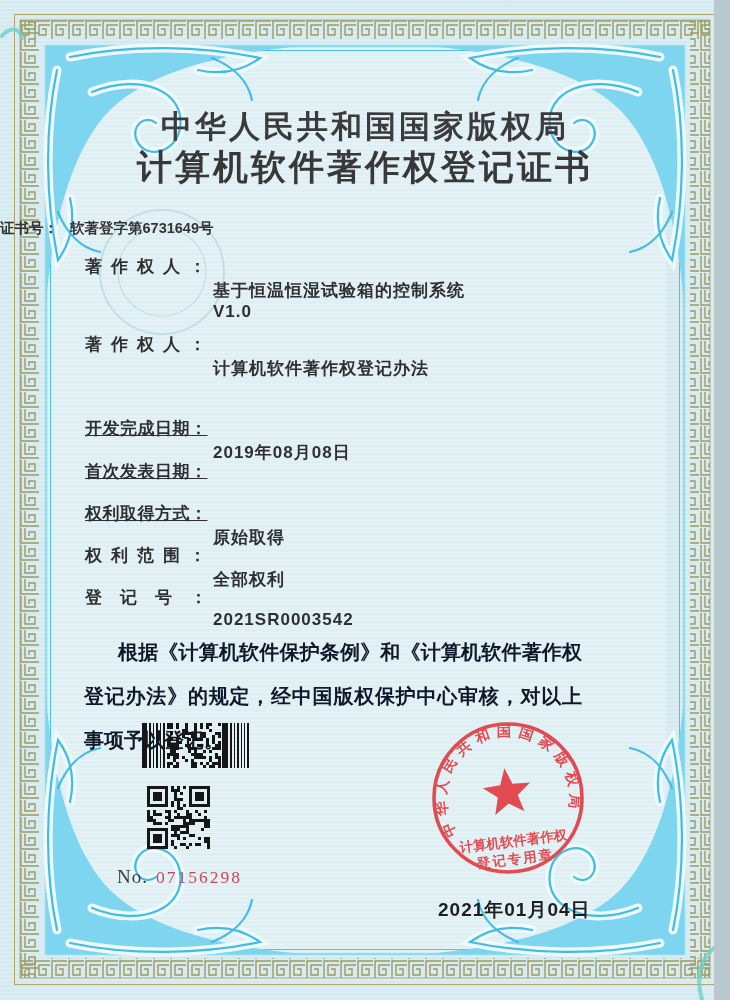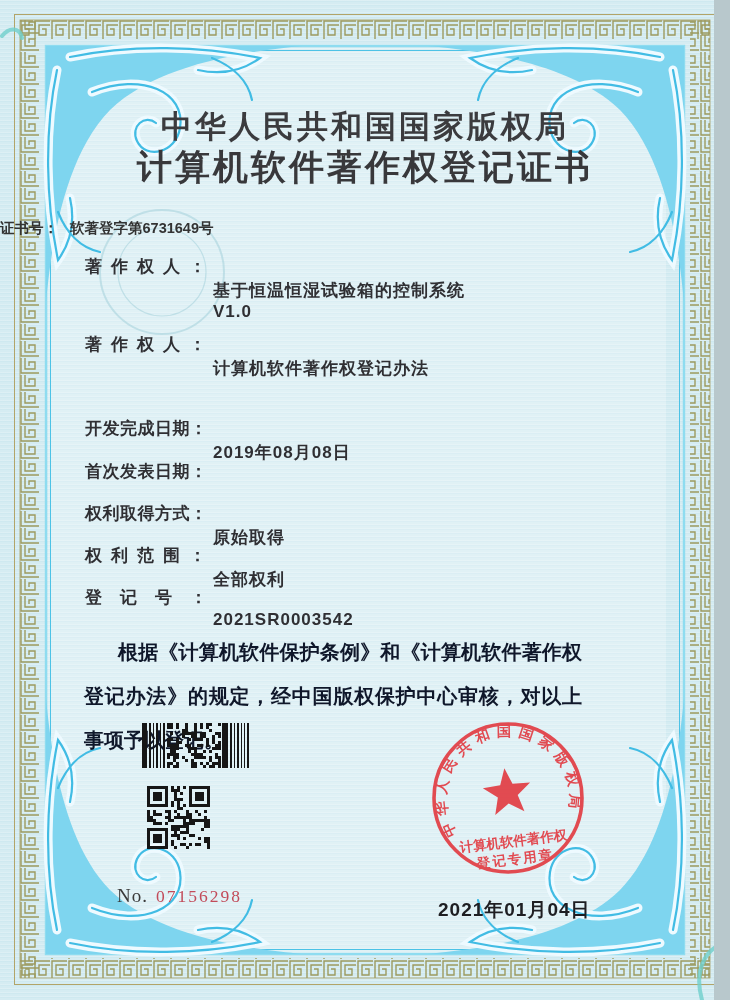--- a/index.html
+++ b/index.html
@@ -26,28 +26,28 @@
   .cert-title{
     top:144px;left:0;width:730px;text-align:center;
     font-family:"Liberation Serif","DejaVu Serif",serif;
     font-size:35px;font-weight:700;letter-spacing:3px;color:#38383b;
   }
   .certno{top:219px;left:0;width:620px;text-align:left;font-size:14.5px;font-weight:700;color:#333;}
   .certno .num{margin-left:12px;}
   .flabel{left:85px;font-size:17px;font-weight:700;color:#2f2f33;}
   .fvalue{left:213px;font-size:17px;font-weight:700;color:#2f2f33;letter-spacing:1px;margin-top:24px;}
   .sp4{letter-spacing:9px;}
-  .sp6{letter-spacing:.5px;}
+  .sp6{letter-spacing:.5px;text-decoration:underline;}
   .sp3{letter-spacing:18px;}
   .statement{
     position:absolute;top:630px;left:84px;width:498px;
     font-size:20px;font-weight:700;color:#0f172a;
     line-height:44px;text-indent:34px;text-align:justify;white-space:normal;
   }
-  .serial{top:866px;left:117px;font-size:19px;margin-top:19px;}
+  .serial{top:866px;left:117px;font-size:19px;}
   .serial .no{font-family:"Liberation Serif","DejaVu Serif",serif;color:#3a3a3a;letter-spacing:1px;}
   .serial .num{font-family:"Liberation Serif","DejaVu Serif",serif;font-size:17.5px;color:#c24b5a;letter-spacing:2px;margin-left:8px;}
   .issue-date{top:897px;left:438px;font-size:19px;font-weight:700;color:#1e1e22;letter-spacing:1px;}
   .seal-svg{position:absolute;left:419px;top:709px;opacity:.92;}
   .code-svg{position:absolute;}
   #barcode{left:142px;top:723px;}
   #qrcode{left:147px;top:786px;}
 </style>
 </head>
 <body>

